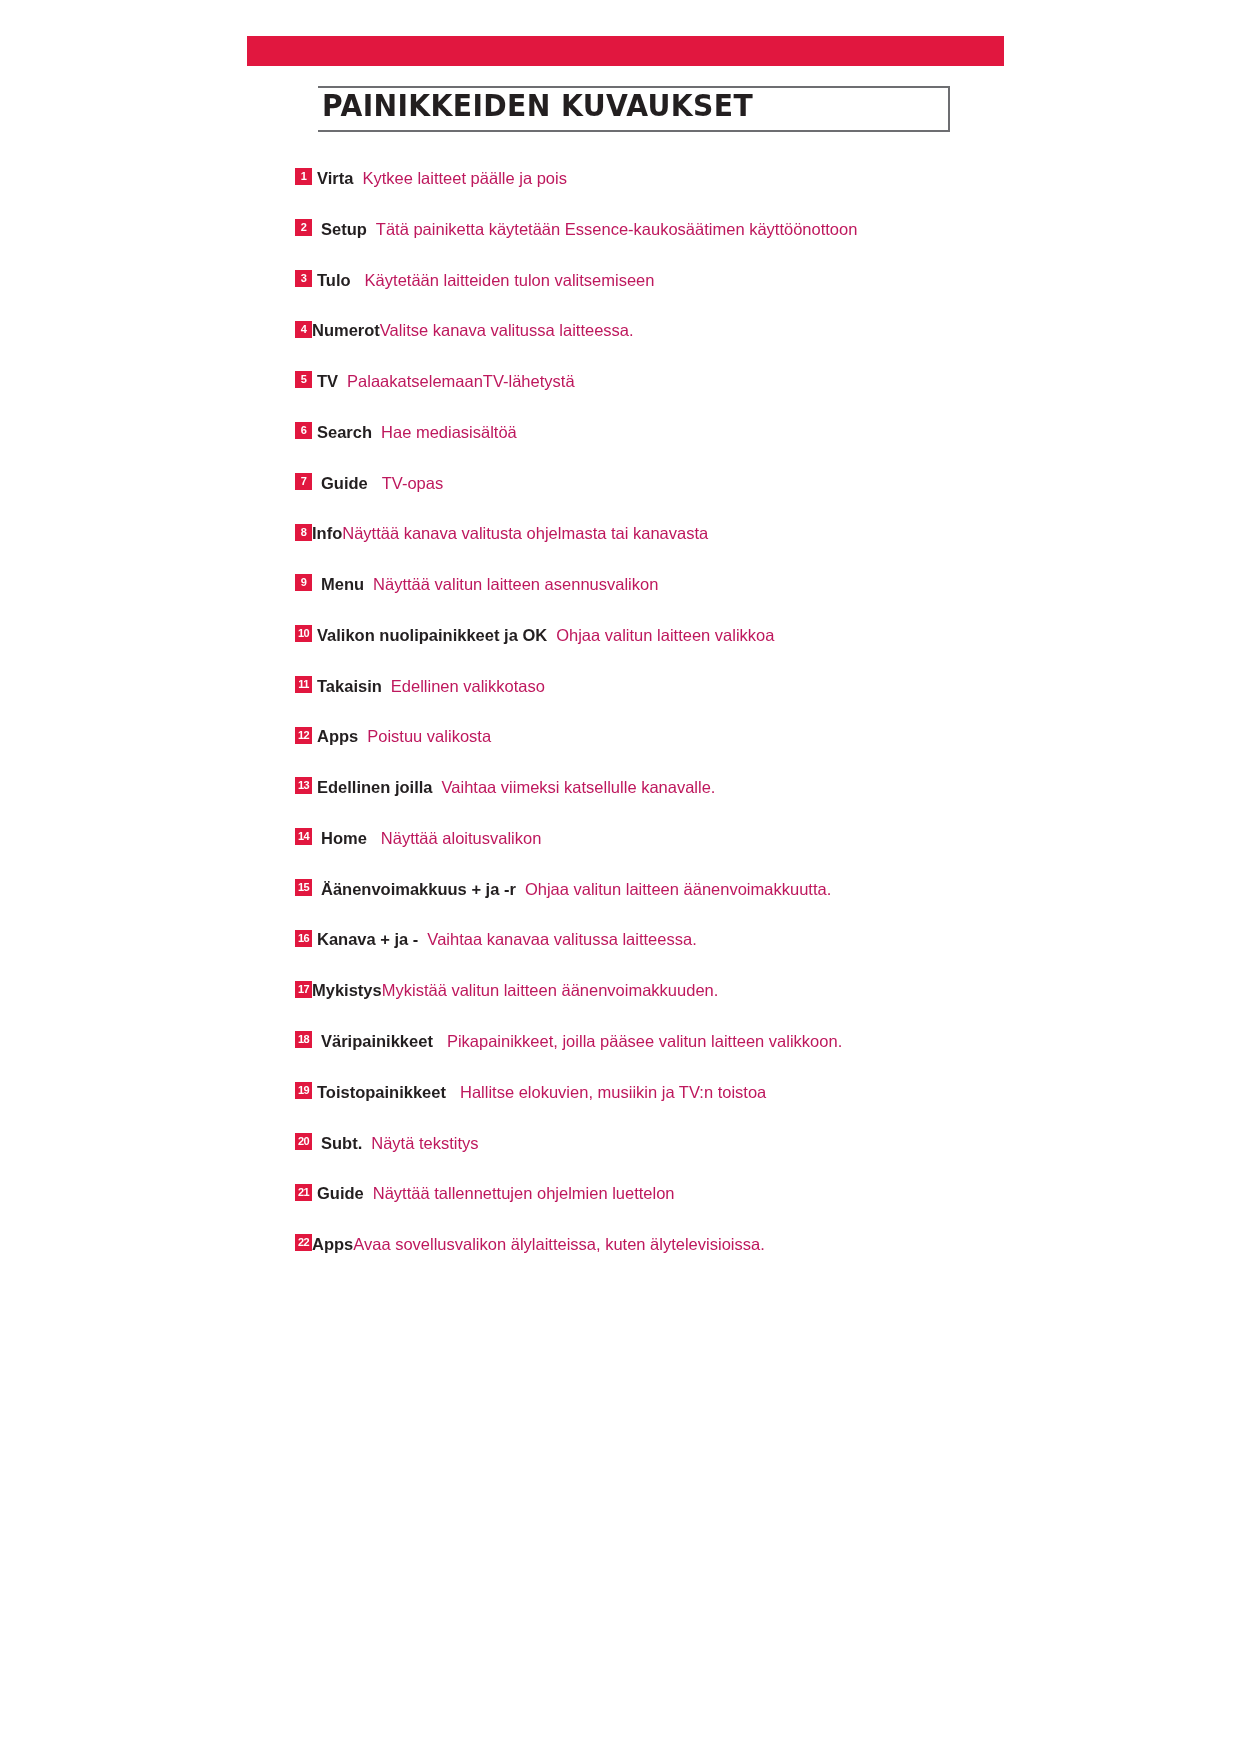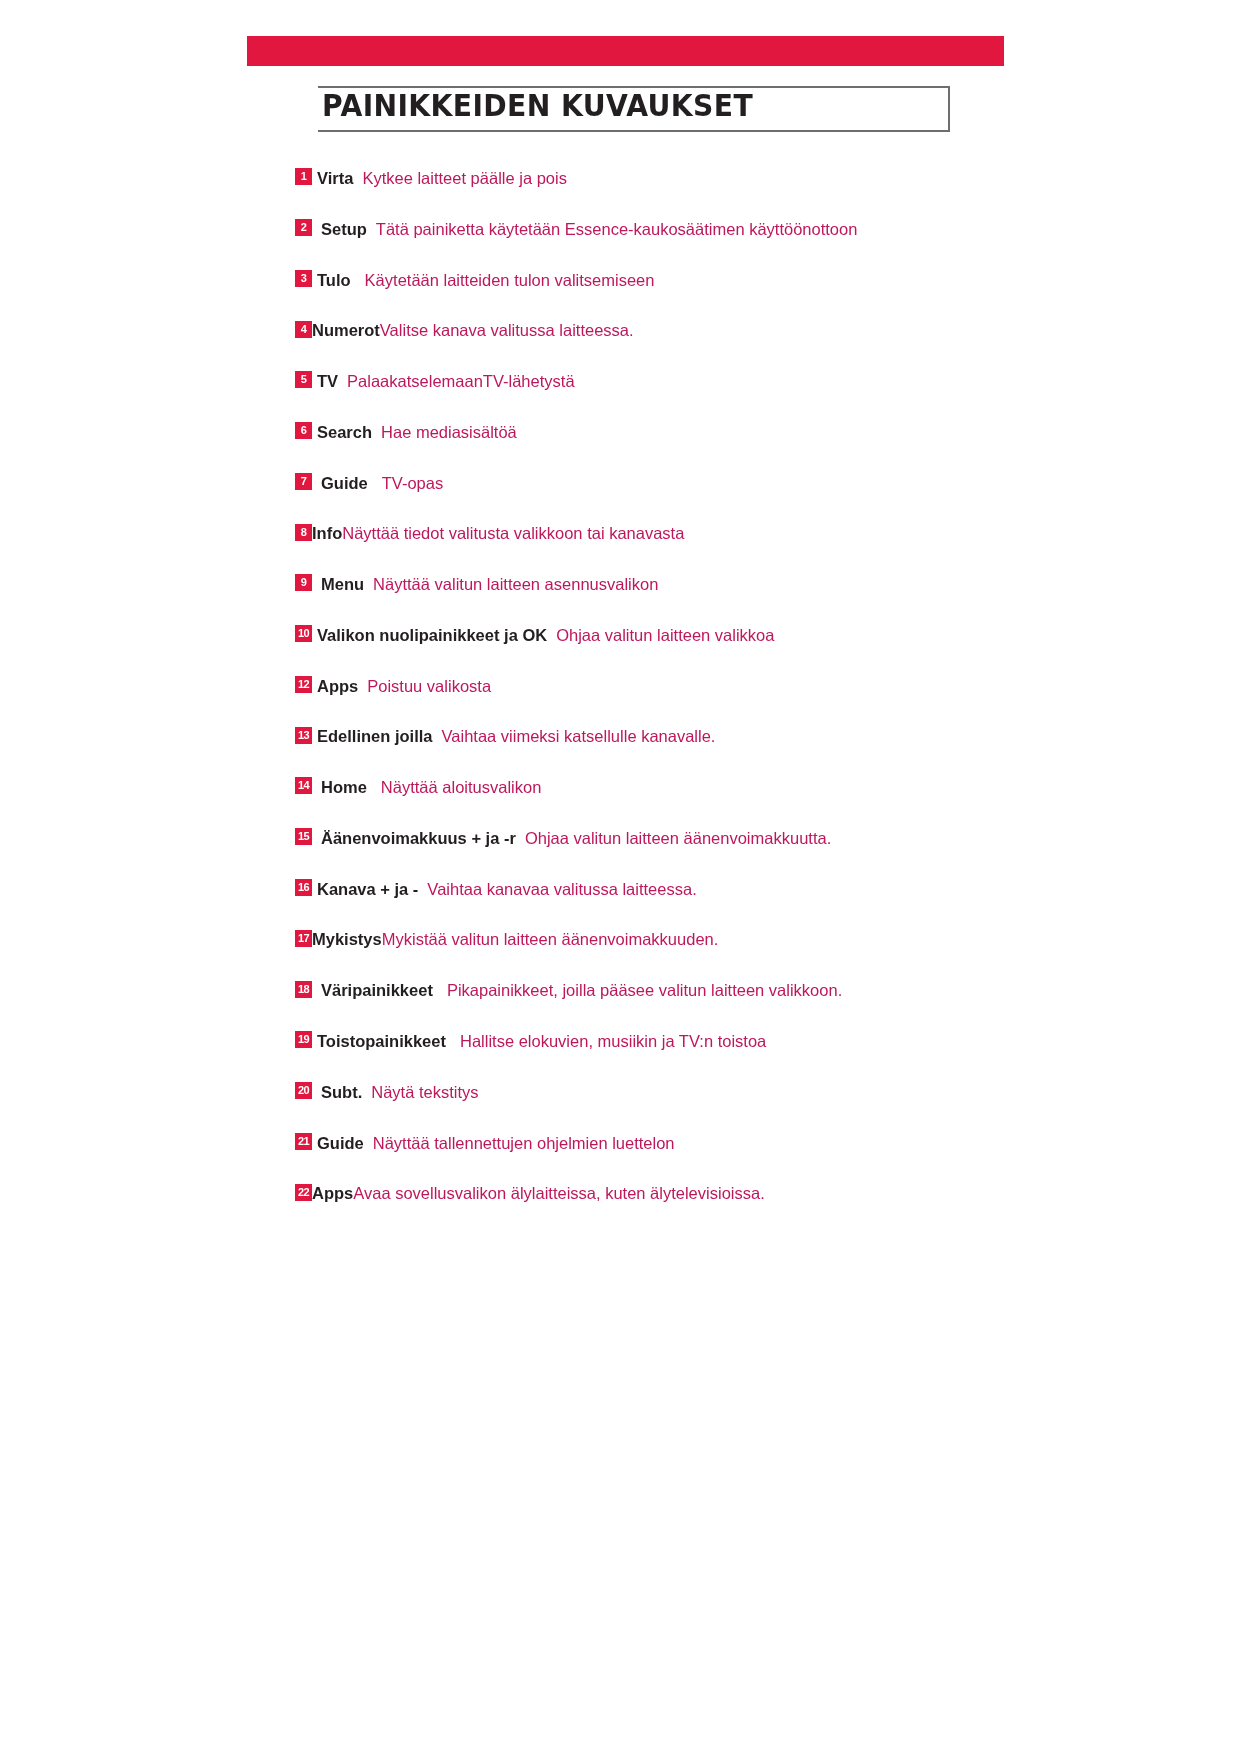--- a/index.html
+++ b/index.html
@@ -126,23 +126,24 @@
   <div class="title-text">PAINIKKEIDEN KUVAUKSET</div>
 
   <div class="list" id="button-list">
       <div class="row"><span class="num">1</span><span class="gap-s"></span><span class="lbl">Virta</span><span class="gap-m"></span><span class="desc">Kytkee laitteet päälle ja pois</span></div>
       <div class="row"><span class="num">2</span><span class="gap-m"></span><span class="lbl">Setup</span><span class="gap-m"></span><span class="desc">Tätä painiketta käytetään Essence-kaukosäätimen käyttöönottoon</span></div>
       <div class="row"><span class="num">3</span><span class="gap-s"></span><span class="lbl">Tulo</span><span class="gap-l"></span><span class="desc">Käytetään laitteiden tulon valitsemiseen</span></div>
       <div class="row"><span class="num">4</span><span class="lbl">Numerot</span><span class="desc">Valitse kanava valitussa laitteessa.</span></div>
       <div class="row"><span class="num">5</span><span class="gap-s"></span><span class="lbl">TV</span><span class="gap-m"></span><span class="desc">PalaakatselemaanTV-lähetystä</span></div>
       <div class="row"><span class="num">6</span><span class="gap-s"></span><span class="lbl">Search</span><span class="gap-m"></span><span class="desc">Hae mediasisältöä</span></div>
       <div class="row"><span class="num">7</span><span class="gap-m"></span><span class="lbl">Guide</span><span class="gap-l"></span><span class="desc">TV-opas</span></div>
-      <div class="row"><span class="num">8</span><span class="lbl">Info</span><span class="desc">Näyttää tiedot valitusta valikkoon tai kanavasta</span></div>
+      <div class="row"><span class="num">8</span><span class="lbl">Info</span><span class="desc">Näyttää kanava valitusta ohjelmasta tai kanavasta</span></div>
       <div class="row"><span class="num">9</span><span class="gap-m"></span><span class="lbl">Menu</span><span class="gap-m"></span><span class="desc">Näyttää valitun laitteen asennusvalikon</span></div>
       <div class="row"><span class="num">10</span><span class="gap-s"></span><span class="lbl">Valikon nuolipainikkeet ja OK</span><span class="gap-m"></span><span class="desc">Ohjaa valitun laitteen valikkoa</span></div>
+      <div class="row"><span class="num">11</span><span class="gap-s"></span><span class="lbl">Takaisin</span><span class="gap-m"></span><span class="desc">Edellinen valikkotaso</span></div>
       <div class="row"><span class="num">12</span><span class="gap-s"></span><span class="lbl">Apps</span><span class="gap-m"></span><span class="desc">Poistuu valikosta</span></div>
       <div class="row"><span class="num">13</span><span class="gap-s"></span><span class="lbl">Edellinen joilla</span><span class="gap-m"></span><span class="desc">Vaihtaa viimeksi katsellulle kanavalle.</span></div>
       <div class="row"><span class="num">14</span><span class="gap-m"></span><span class="lbl">Home</span><span class="gap-l"></span><span class="desc">Näyttää aloitusvalikon</span></div>
       <div class="row"><span class="num">15</span><span class="gap-m"></span><span class="lbl">Äänenvoimakkuus + ja -r</span><span class="gap-m"></span><span class="desc">Ohjaa valitun laitteen äänenvoimakkuutta.</span></div>
       <div class="row"><span class="num">16</span><span class="gap-s"></span><span class="lbl">Kanava + ja -</span><span class="gap-m"></span><span class="desc">Vaihtaa kanavaa valitussa laitteessa.</span></div>
       <div class="row"><span class="num">17</span><span class="lbl">Mykistys</span><span class="desc">Mykistää valitun laitteen äänenvoimakkuuden.</span></div>
       <div class="row"><span class="num">18</span><span class="gap-m"></span><span class="lbl">Väripainikkeet</span><span class="gap-l"></span><span class="desc">Pikapainikkeet, joilla pääsee valitun laitteen valikkoon.</span></div>
       <div class="row"><span class="num">19</span><span class="gap-s"></span><span class="lbl">Toistopainikkeet</span><span class="gap-l"></span><span class="desc">Hallitse elokuvien, musiikin ja TV:n toistoa</span></div>
       <div class="row"><span class="num">20</span><span class="gap-m"></span><span class="lbl">Subt.</span><span class="gap-m"></span><span class="desc">Näytä tekstitys</span></div>
       <div class="row"><span class="num">21</span><span class="gap-s"></span><span class="lbl">Guide</span><span class="gap-m"></span><span class="desc">Näyttää tallennettujen ohjelmien luettelon</span></div>

